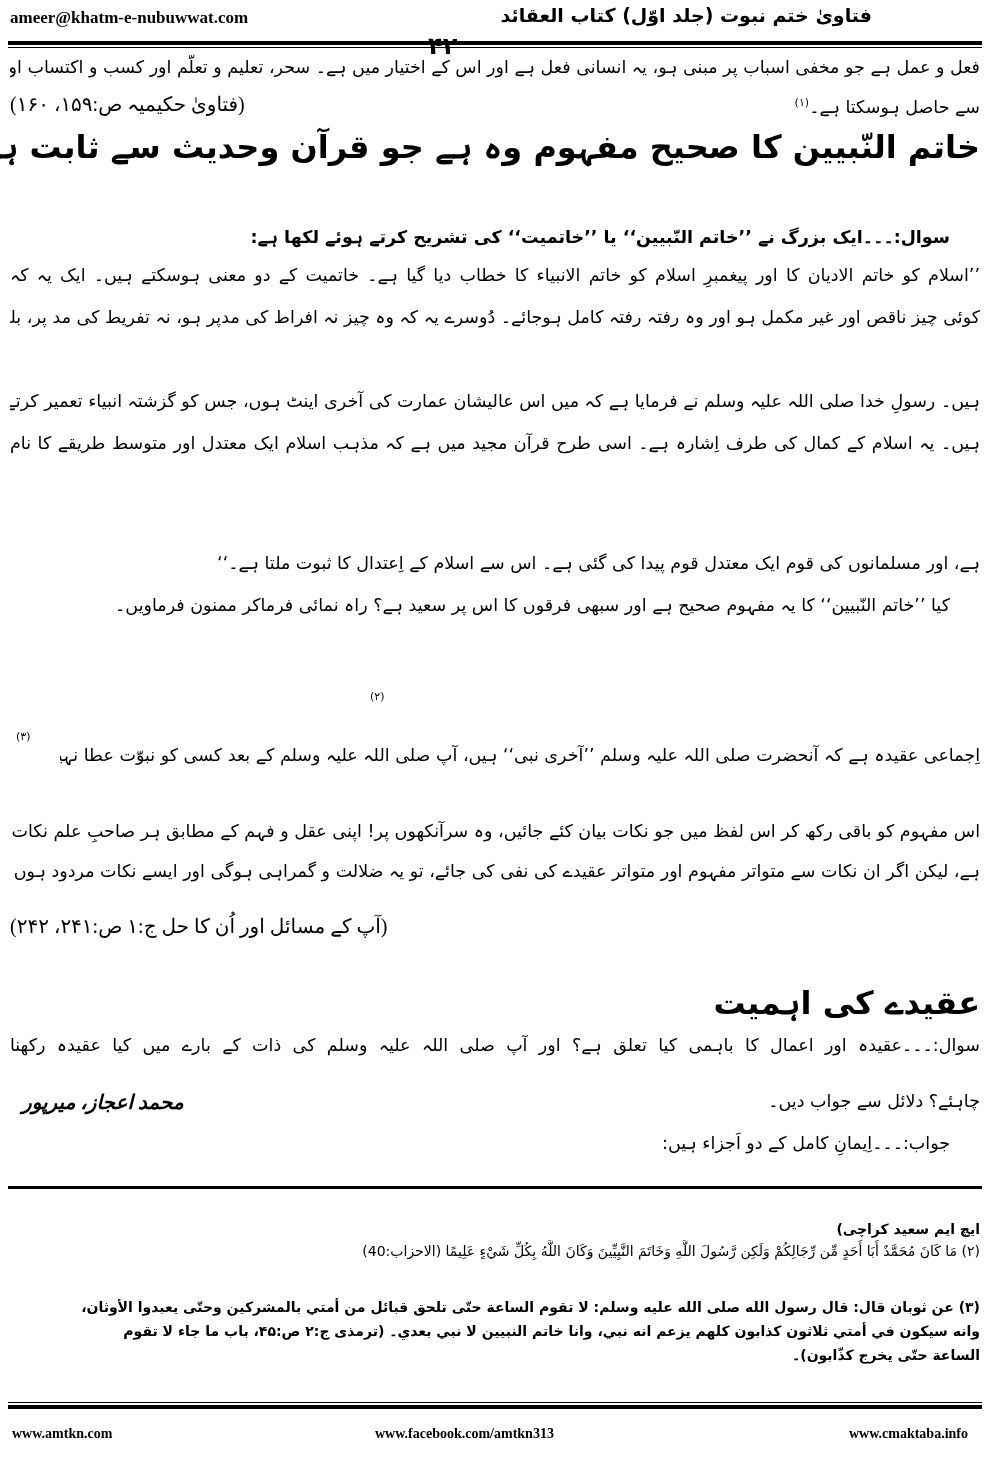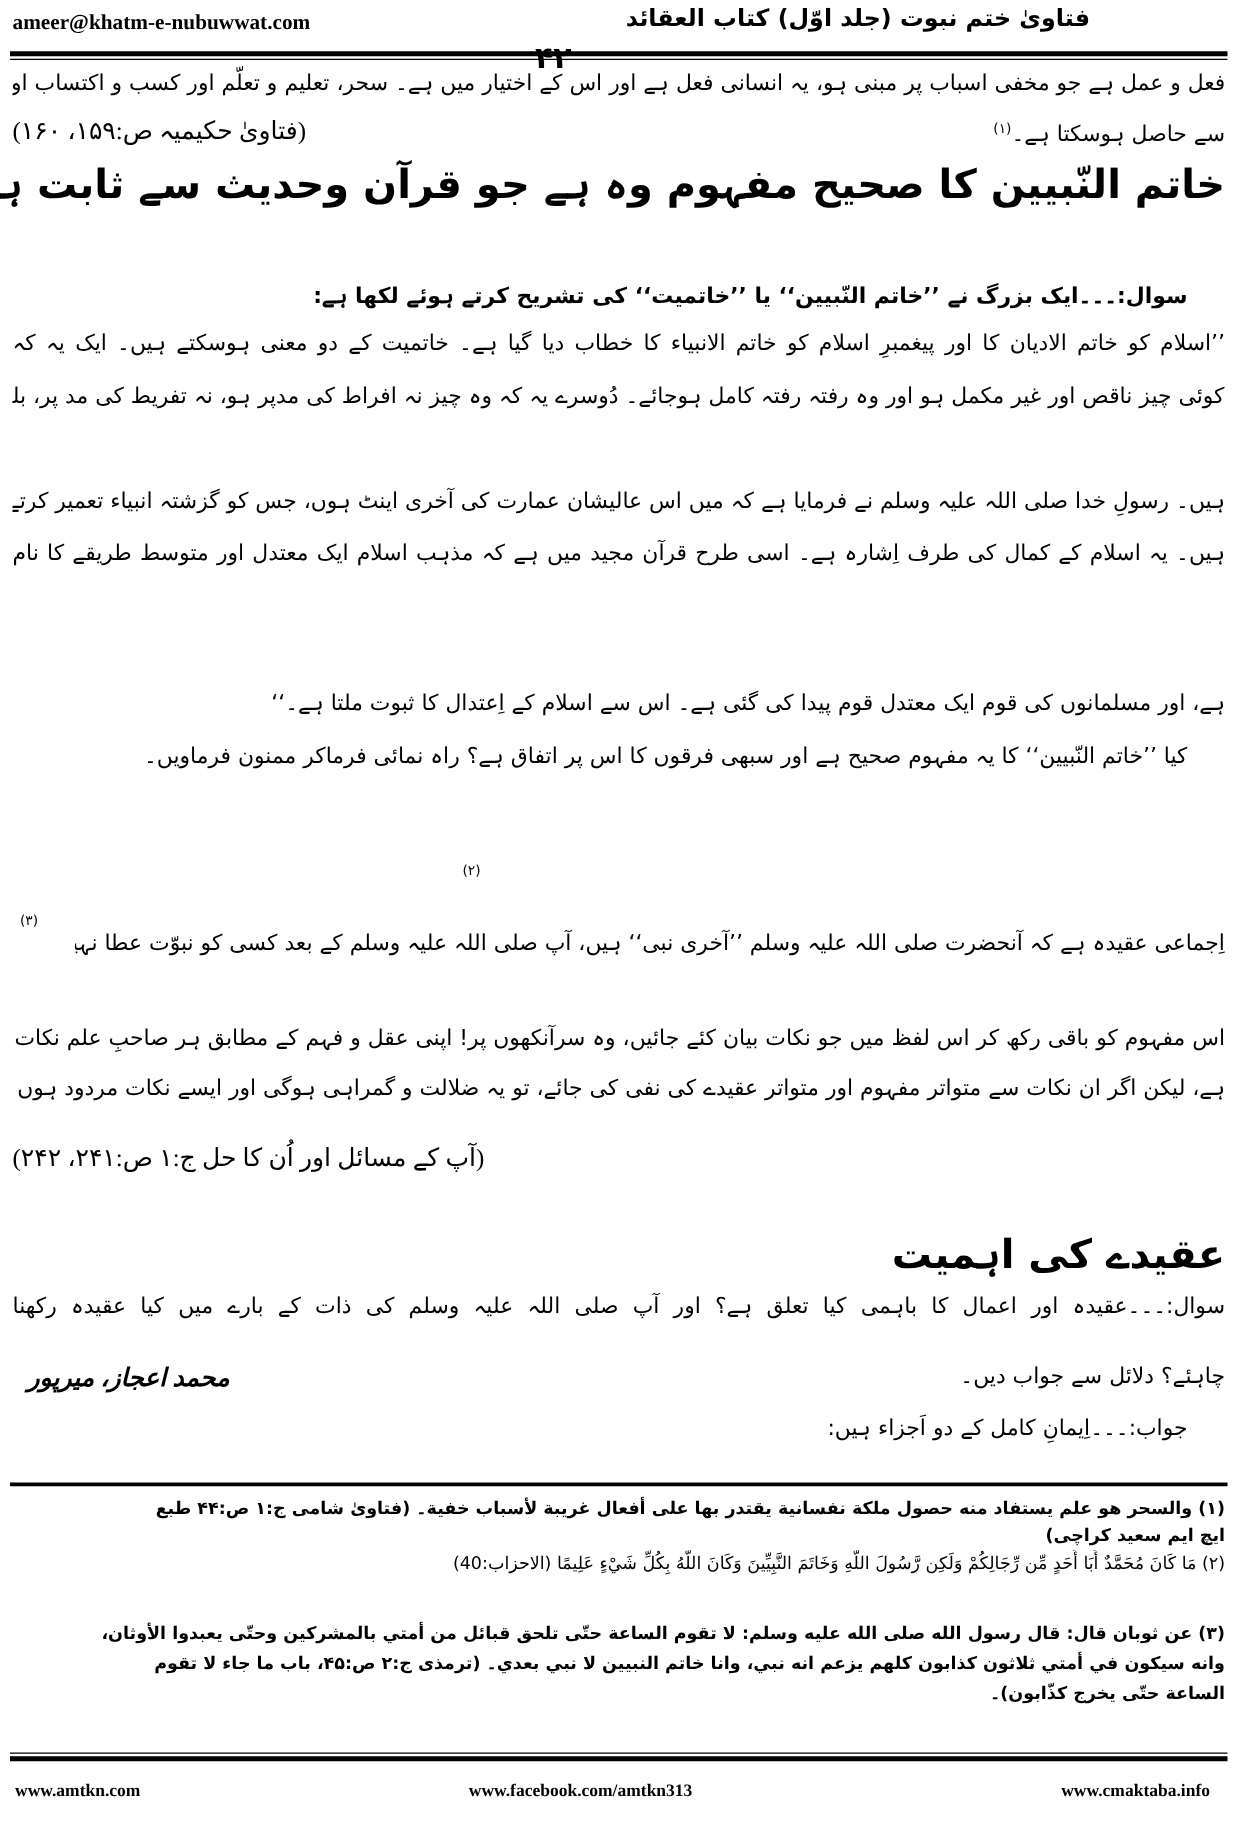--- a/index.html
+++ b/index.html
@@ -42,38 +42,37 @@
 
   <div class="h1" style="top:128px;">خاتم النّبیین کا صحیح مفہوم وہ ہے جو قرآن وحدیث سے ثابت ہے</div>
 
   <div class="line rtl" style="top:222px;right:40px;left:auto;font-weight:bold;">سوال:۔۔۔ایک بزرگ نے ’’خاتم النّبیین‘‘ یا ’’خاتمیت‘‘ کی تشریح کرتے ہوئے لکھا ہے:</div>
 
   <div class="line rtl just" style="top:260px;">’’اسلام کو خاتم الادیان کا اور پیغمبرِ اسلام کو خاتم الانبیاء کا خطاب دیا گیا ہے۔ خاتمیت کے دو معنی ہوسکتے ہیں۔ ایک یہ کہ</div>
   <div class="line rtl just" style="top:302px;">کوئی چیز ناقص اور غیر مکمل ہو اور وہ رفتہ رفتہ کامل ہوجائے۔ دُوسرے یہ کہ وہ چیز نہ افراط کی مدپر ہو، نہ تفریط کی مد پر، بلکہ دونوں کے</div>
   <div class="line rtl just" style="top:386px;">ہیں۔ رسولِ خدا صلی اللہ علیہ وسلم نے فرمایا ہے کہ میں اس عالیشان عمارت کی آخری اینٹ ہوں، جس کو گزشتہ انبیاء تعمیر کرتے آئے</div>
   <div class="line rtl just" style="top:428px;">ہیں۔ یہ اسلام کے کمال کی طرف اِشارہ ہے۔ اسی طرح قرآن مجید میں ہے کہ مذہب اسلام ایک معتدل اور متوسط طریقے کا نام</div>
   <div class="line rtl" style="top:548px;">ہے، اور مسلمانوں کی قوم ایک معتدل قوم پیدا کی گئی ہے۔ اس سے اسلام کے اِعتدال کا ثبوت ملتا ہے۔‘‘</div>
-  <div class="line rtl" style="top:590px;right:40px;left:auto;">کیا ’’خاتم النّبیین‘‘ کا یہ مفہوم صحیح ہے اور سبھی فرقوں کا اس پر اتفاق ہے؟ راہ نمائی فرماکر ممنون فرماویں۔</div>
+  <div class="line rtl" style="top:590px;right:40px;left:auto;">کیا ’’خاتم النّبیین‘‘ کا یہ مفہوم صحیح ہے اور سبھی فرقوں کا اس پر سعید ہے؟ راہ نمائی فرماکر ممنون فرماویں۔</div>
 
   <span class="sup" style="position:absolute;top:690px;left:370px;font-family:'DejaVu Sans',sans-serif;">(۲)</span>
   <div class="line rtl just" style="top:740px;right:10px;left:60px;">اِجماعی عقیدہ ہے کہ آنحضرت صلی اللہ علیہ وسلم ’’آخری نبی‘‘ ہیں، آپ صلی اللہ علیہ وسلم کے بعد کسی کو نبوّت عطا نہیں کی جائے گی۔</div>
   <span class="sup" style="position:absolute;top:730px;left:16px;font-family:'DejaVu Sans',sans-serif;">(۳)</span>
   <div class="line rtl just" style="top:816px;">اس مفہوم کو باقی رکھ کر اس لفظ میں جو نکات بیان کئے جائیں، وہ سرآنکھوں پر! اپنی عقل و فہم کے مطابق ہر صاحبِ علم نکات بیان کرسکتا</div>
   <div class="line rtl" style="top:856px;">ہے، لیکن اگر ان نکات سے متواتر مفہوم اور متواتر عقیدے کی نفی کی جائے، تو یہ ضلالت و گمراہی ہوگی اور ایسے نکات مردود ہوں گے۔</div>
   <div class="ref" style="top:914px;">(آپ کے مسائل اور اُن کا حل ج:۱ ص:۲۴۱، ۲۴۲)</div>
 
   <div class="h1" style="top:984px;">عقیدے کی اہمیت</div>
   <div class="line rtl" style="top:1086px;right:10px;left:auto;">چاہئے؟ دلائل سے جواب دیں۔</div>
   <div class="line rtl just" style="top:1030px;right:10px;left:10px;">سوال:۔۔۔عقیدہ اور اعمال کا باہمی کیا تعلق ہے؟ اور آپ صلی اللہ علیہ وسلم کی ذات کے بارے میں کیا عقیدہ رکھنا</div>
   <div class="ref" style="top:1090px;left:22px;font-weight:bold;font-style:italic;">محمد اعجاز، میرپور</div>
   <div class="line rtl" style="top:1128px;right:40px;left:auto;">جواب:۔۔۔اِیمانِ کامل کے دو اَجزاء ہیں:</div>
 
   <div class="rule-thick" style="top:1186px;height:3px;"></div>
 
-  <div class="fn" style="top:1196px;">(۱) والسحر هو علم یستفاد منه حصول ملكة نفسانية يقتدر بها على أفعال غريبة لأسباب خفية۔ (فتاویٰ شامی ج:۱ ص:۴۴ طبع</div>
   <div class="fn" style="top:1218px;">ایچ ایم سعید کراچی)</div>
   <div class="fn" style="top:1240px;font-weight:normal;">(۲) مَا كَانَ مُحَمَّدٌ أَبَا أَحَدٍ مِّن رِّجَالِكُمْ وَلَكِن رَّسُولَ اللَّهِ وَخَاتَمَ النَّبِيِّينَ وَكَانَ اللَّهُ بِكُلِّ شَيْءٍ عَلِيمًا (الاحزاب:40)</div>
   <div class="fn" style="top:1296px;">(۳) عن ثوبان قال: قال رسول الله صلى الله عليه وسلم: لا تقوم الساعة حتّى تلحق قبائل من أمتي بالمشركين وحتّى يعبدوا الأوثان،</div>
   <div class="fn" style="top:1320px;">وانه سيكون في أمتي ثلاثون كذابون كلهم يزعم انه نبي، وانا خاتم النبيين لا نبي بعدي۔ (ترمذی ج:۲ ص:۴۵، باب ما جاء لا تقوم</div>
   <div class="fn" style="top:1344px;">الساعة حتّى يخرج كذّابون)۔</div>
 
   <div class="rule-thin" style="top:1402px;"></div>
   <div class="rule-thick" style="top:1405px;"></div>
 
   <div class="footer">

